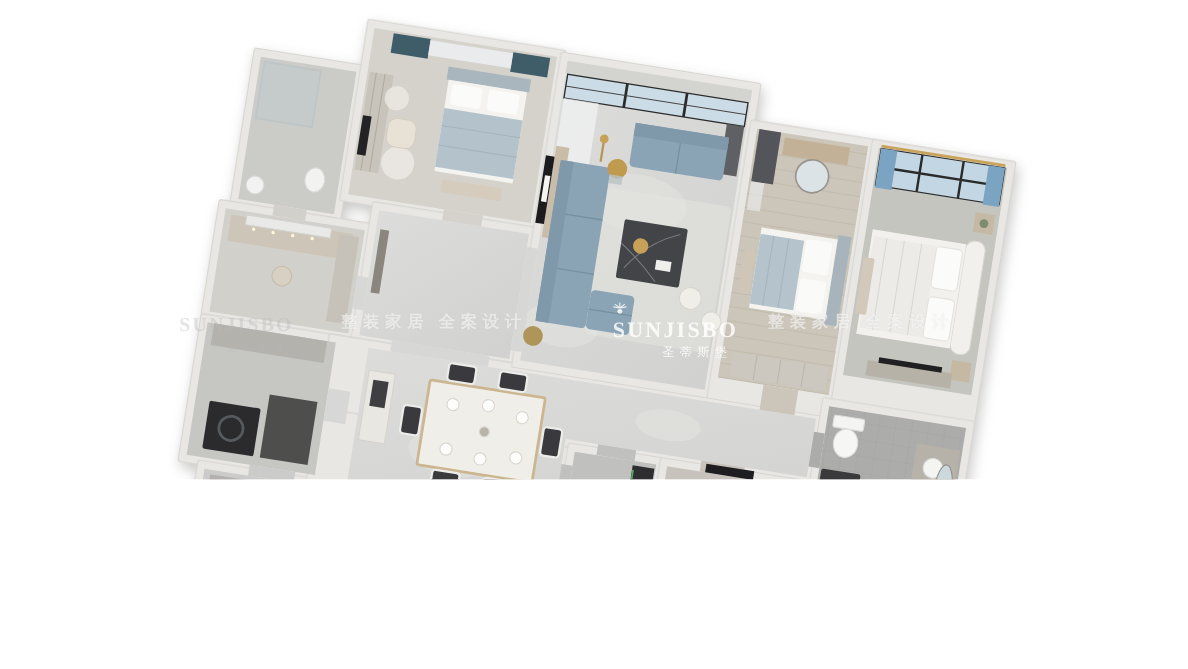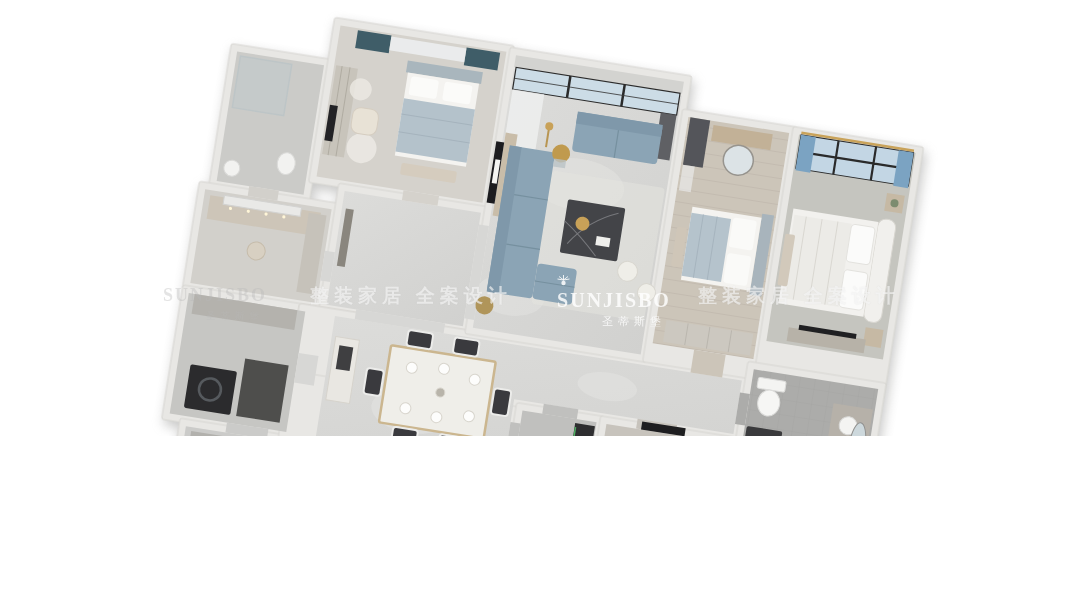--- a/index.html
+++ b/index.html
@@ -1,21 +1,21 @@
 <!DOCTYPE html>
 <html><head>
 <meta charset="utf-8">
 <style>
   html,body{margin:0;padding:0;background:#ffffff;}
   .stage{position:relative;width:1080px;height:436px;background:#ffffff;overflow:hidden;
          font-family:"Liberation Sans", sans-serif;}
   .stage svg{position:absolute;left:0;top:0;}
   
   .wm{position:absolute;pointer-events:none;white-space:nowrap;}
-  .wm-slogan{font-size:19px;letter-spacing:5px;color:rgba(255,255,255,0.58);
+  .wm-slogan{font-size:15px;letter-spacing:5px;color:rgba(255,255,255,0.58);
              font-family:"Liberation Serif", serif;font-weight:bold;
              text-shadow:0 0 1px rgba(170,170,170,0.25);}
   .wm-logo{text-align:center;}
   .wm-logo .latin{font-family:"Liberation Serif", serif;font-weight:bold;
                   font-size:20px;letter-spacing:2px;line-height:1.05;}
   .wm-logo .cn{font-family:Liberation Sans, sans-serif;font-size:11px;letter-spacing:5px;line-height:1.2;margin-left:40px;}
   .wm-logo.bright{color:rgba(255,255,255,0.82);}
   .wm-logo.faint{color:rgba(185,185,185,0.38);}
   .wm-logo .burst{display:block;height:15px;margin-bottom:1px;}
 </style>

